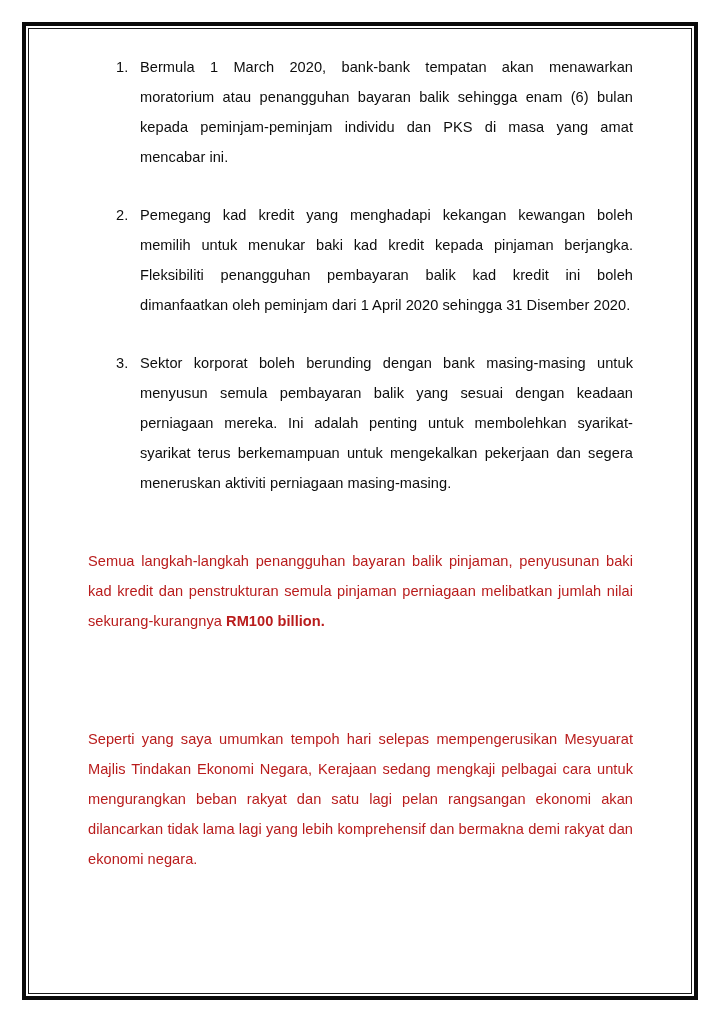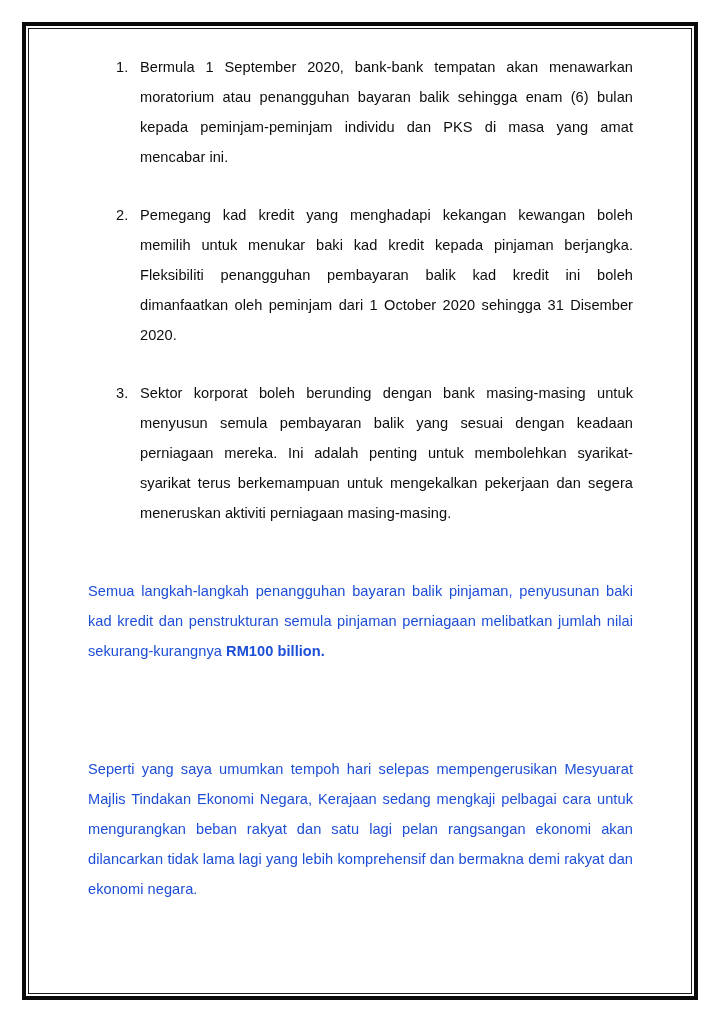--- a/index.html
+++ b/index.html
@@ -86,21 +86,21 @@
   .item-text {
     display: block;
   }
 
   .body-paragraph {
     margin: 0;
     text-align: justify;
     text-justify: inter-word;
     font-size: 14.6px;
     line-height: 30px;
-    color: #1d4ed8;
+    color: #b91c1c;
     letter-spacing: 0.05px;
   }
 
   .spacer-lg { height: 48px; }
   .spacer-md { height: 44px; }
 
   .bold-amount {
     font-weight: bold;
   }
 </style>
@@ -111,26 +111,26 @@
 
   <div class="page-frame-outer"></div>
   <div class="page-frame-inner"></div>
 
   <div class="content">
 
     <ol class="numbered-list">
 
       <li class="numbered-item">
         <span class="item-marker">1.</span>
-        <span class="item-text">Bermula 1 September 2020, bank-bank tempatan akan menawarkan moratorium atau penangguhan bayaran balik sehingga enam (6) bulan kepada peminjam-peminjam individu dan PKS di masa yang amat mencabar ini.</span>
+        <span class="item-text">Bermula 1 March 2020, bank-bank tempatan akan menawarkan moratorium atau penangguhan bayaran balik sehingga enam (6) bulan kepada peminjam-peminjam individu dan PKS di masa yang amat mencabar ini.</span>
       </li>
 
       <li class="numbered-item">
         <span class="item-marker">2.</span>
-        <span class="item-text">Pemegang kad kredit yang menghadapi kekangan kewangan boleh memilih untuk menukar baki kad kredit kepada pinjaman berjangka. Fleksibiliti penangguhan pembayaran balik kad kredit ini boleh dimanfaatkan oleh peminjam dari 1 October 2020 sehingga 31 Disember 2020.</span>
+        <span class="item-text">Pemegang kad kredit yang menghadapi kekangan kewangan boleh memilih untuk menukar baki kad kredit kepada pinjaman berjangka. Fleksibiliti penangguhan pembayaran balik kad kredit ini boleh dimanfaatkan oleh peminjam dari 1 April 2020 sehingga 31 Disember 2020.</span>
       </li>
 
       <li class="numbered-item">
         <span class="item-marker">3.</span>
         <span class="item-text">Sektor korporat boleh berunding dengan bank masing-masing untuk menyusun semula pembayaran balik yang sesuai dengan keadaan perniagaan mereka. Ini adalah penting untuk membolehkan syarikat-syarikat terus berkemampuan untuk mengekalkan pekerjaan dan segera meneruskan aktiviti perniagaan masing-masing.</span>
       </li>
 
     </ol>
 
     <div class="spacer-lg"></div>

